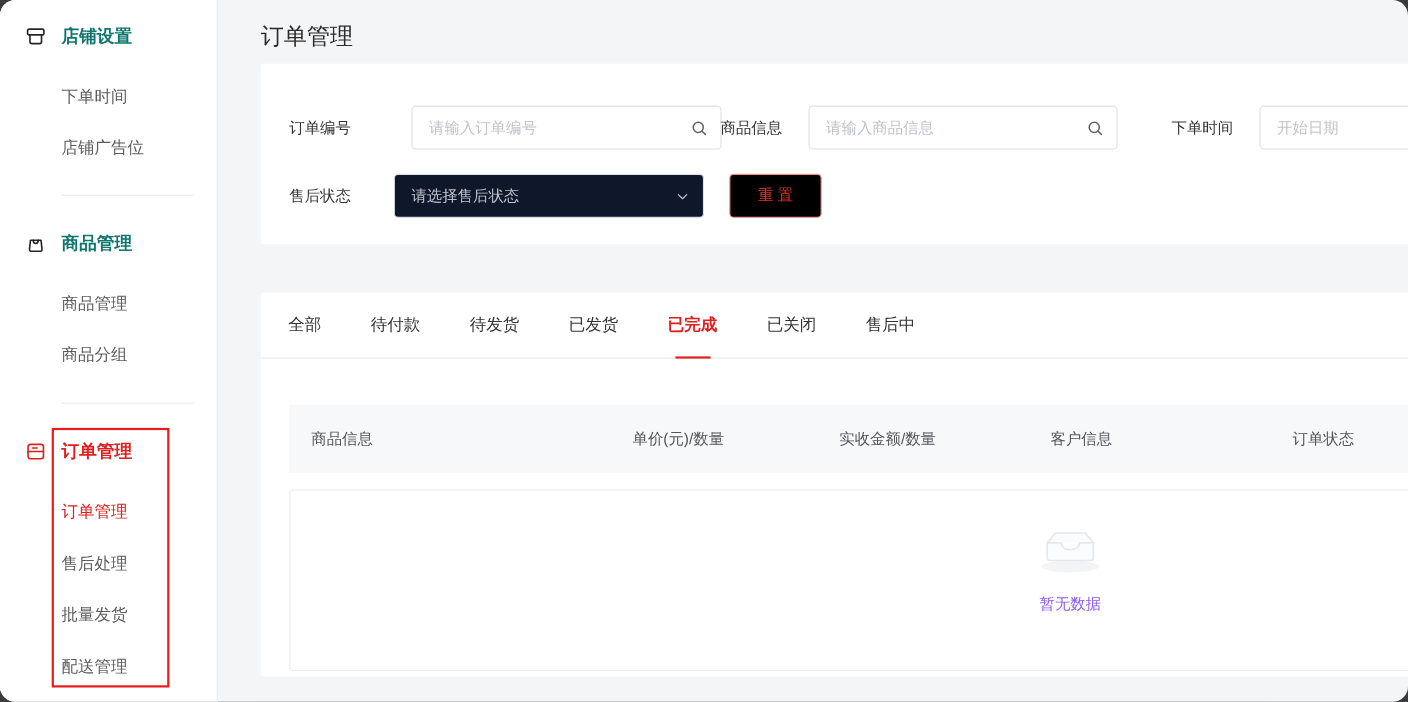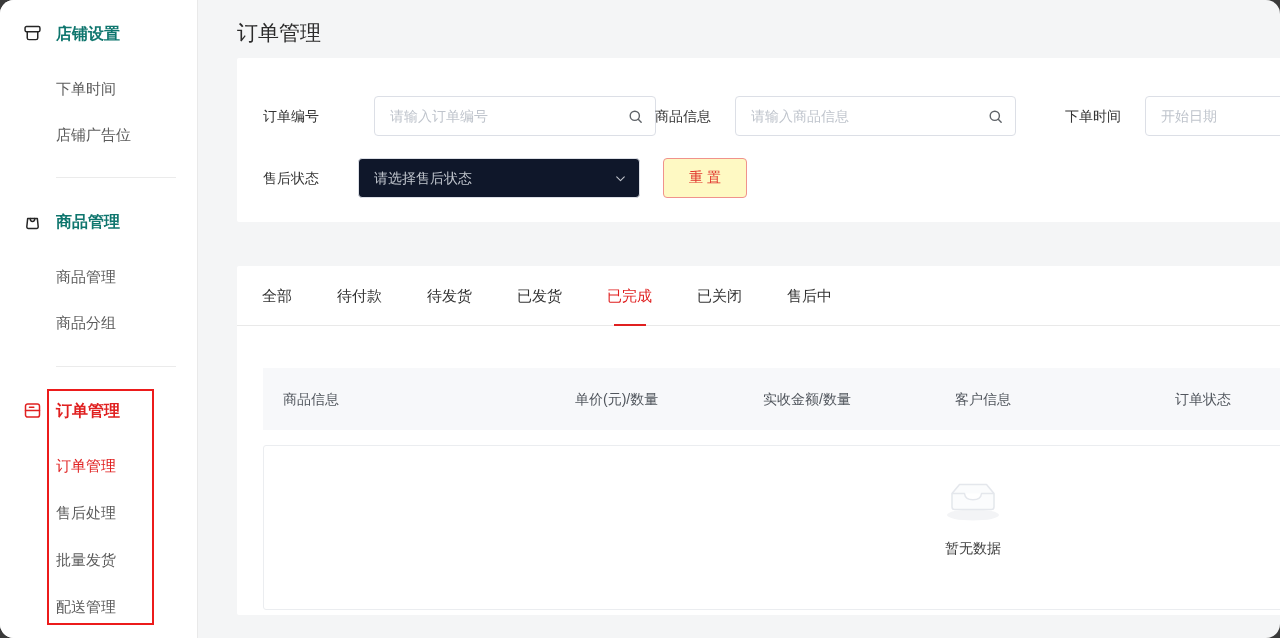--- a/index.html
+++ b/index.html
@@ -33,38 +33,38 @@
   .f-input { position:absolute; height:40px; border:1px solid #dcdfe6; border-radius:4px; background:#fff;
              font-size:14px; color:#333; padding:0 36px 0 15px; outline:none;
              font-family:"Liberation Sans","DejaVu Sans",sans-serif; }
   .f-input::placeholder { color:#bfc4cc; opacity:1; }
   .input-icon { position:absolute; width:17px; height:17px; color:#5f6368; }
   .input-icon svg, .chevron svg { width:100%; height:100%; display:block; }
   .select-box { position:absolute; height:40px; border:1px solid #dcdfe6; border-radius:4px; background:#0f172a;
                 cursor:pointer; }
   .select-placeholder { position:absolute; left:15px; top:0; line-height:38px; font-size:14px; color:#bfc4cc; }
   .chevron { position:absolute; right:12px; top:13px; width:13px; height:13px; color:#c0c4cc; }
-  .reset-btn { position:absolute; width:84px; height:40px; background:#fef9c3; border:1px solid #f0928c;
+  .reset-btn { position:absolute; width:84px; height:40px; background:#000000; border:1px solid #f0928c;
                border-radius:4px; color:#e0332c; font-size:14px; cursor:pointer;
                font-family:"Liberation Sans","DejaVu Sans",sans-serif; }
 
   .tab-bar { position:absolute; left:0; top:0; width:100%; height:60px; border-bottom:1px solid #e9e9e9;
              display:flex; align-items:center; gap:45px; padding-left:25px; }
   .tab { position:relative; height:60px; line-height:60px; font-size:15px; color:#333; cursor:pointer; white-space:nowrap; }
-  .tab.active { color:#e02020; font-weight:400; }
+  .tab.active { color:#e02020; font-weight:700; }
   .tab.active::after { content:""; position:absolute; left:50%; transform:translateX(-50%);
                        bottom:0; width:32px; height:2px; background:#e02020; }
 
   .table-head { position:absolute; left:26px; top:102px; width:1420px; height:62px; background:#f7f8fa; }
   .th { position:absolute; top:0; line-height:62px; font-size:14px; color:#51565d; font-weight:500; }
 
   .table-body { position:absolute; left:26px; top:179px; width:1420px; height:165px;
                 border:1px solid #ebedf0; border-radius:3px; background:#fff; }
   .empty-wrap { position:absolute; left:50%; top:30px; transform:translateX(-50%); text-align:center; }
-  .empty-text { margin-top:14px; font-size:14px; color:#404040; }
+  .empty-text { margin-top:14px; font-size:14px; color:#8b5cf6; }
 </style>
 </head>
 <body>
 
 <div class="card">
 
   <div class="sidebar">
 
     <div class="side-row" style="top:23px;">
       <span class="grp-icon">

